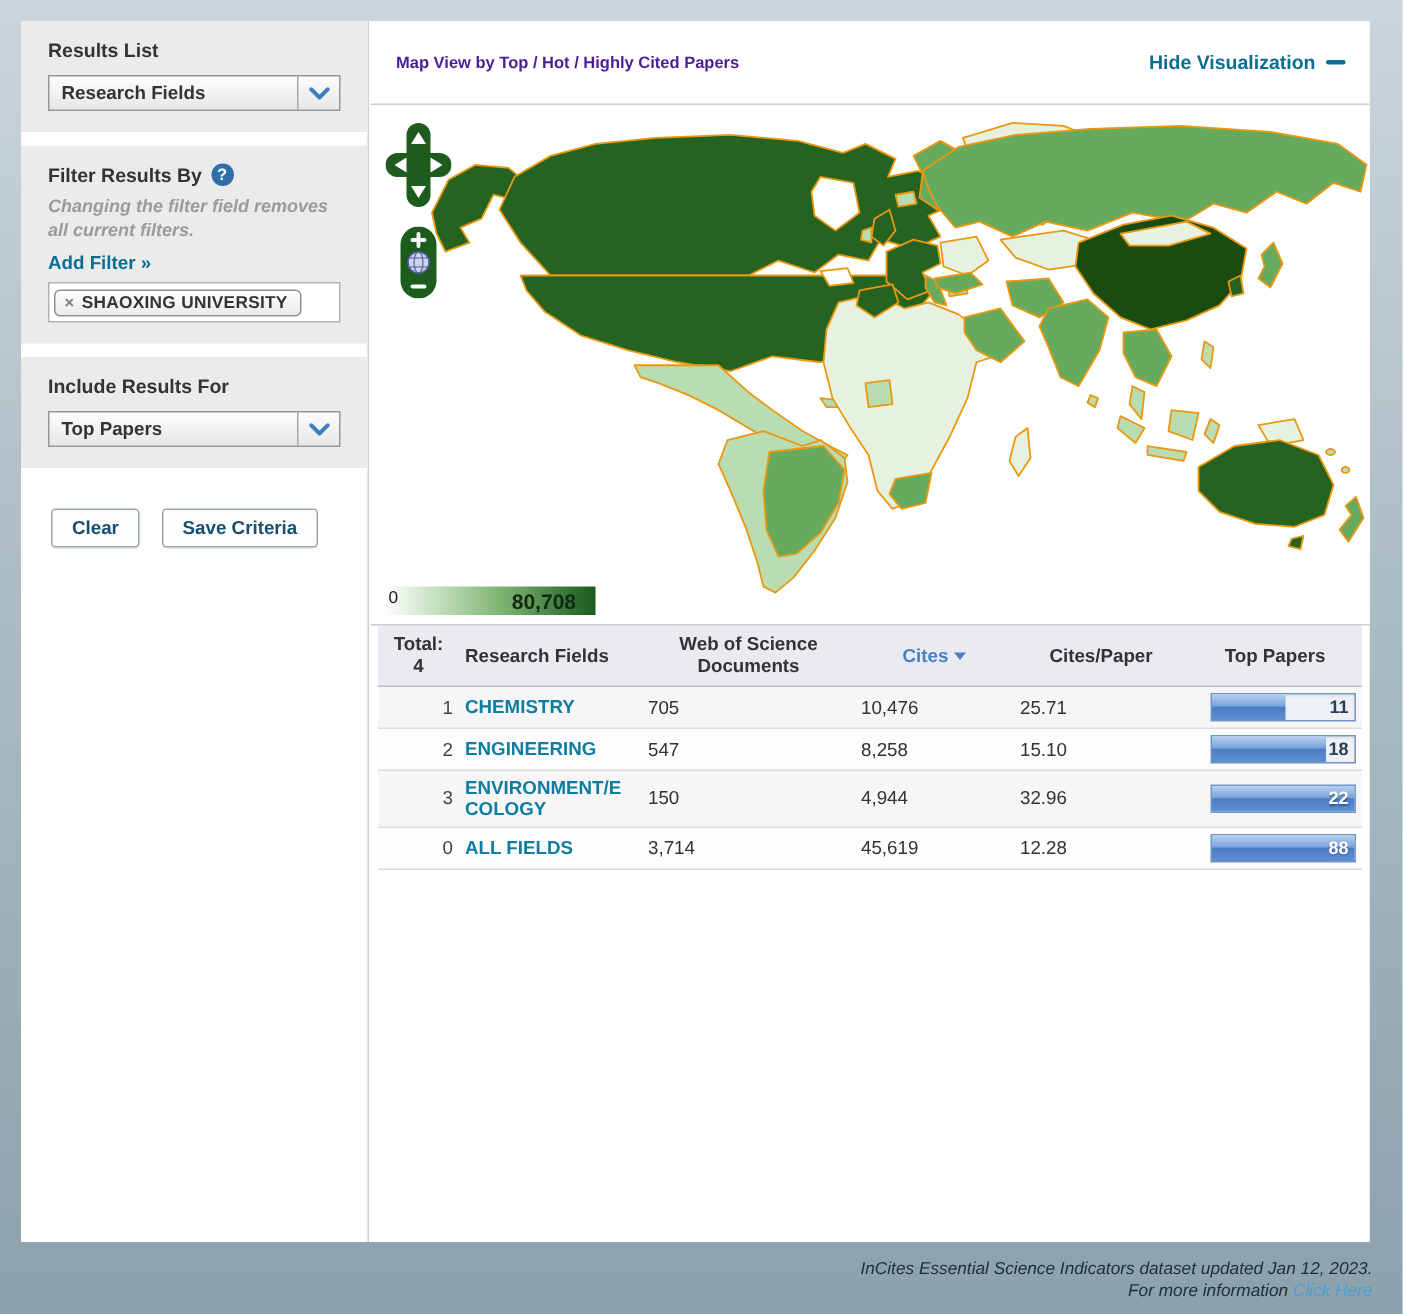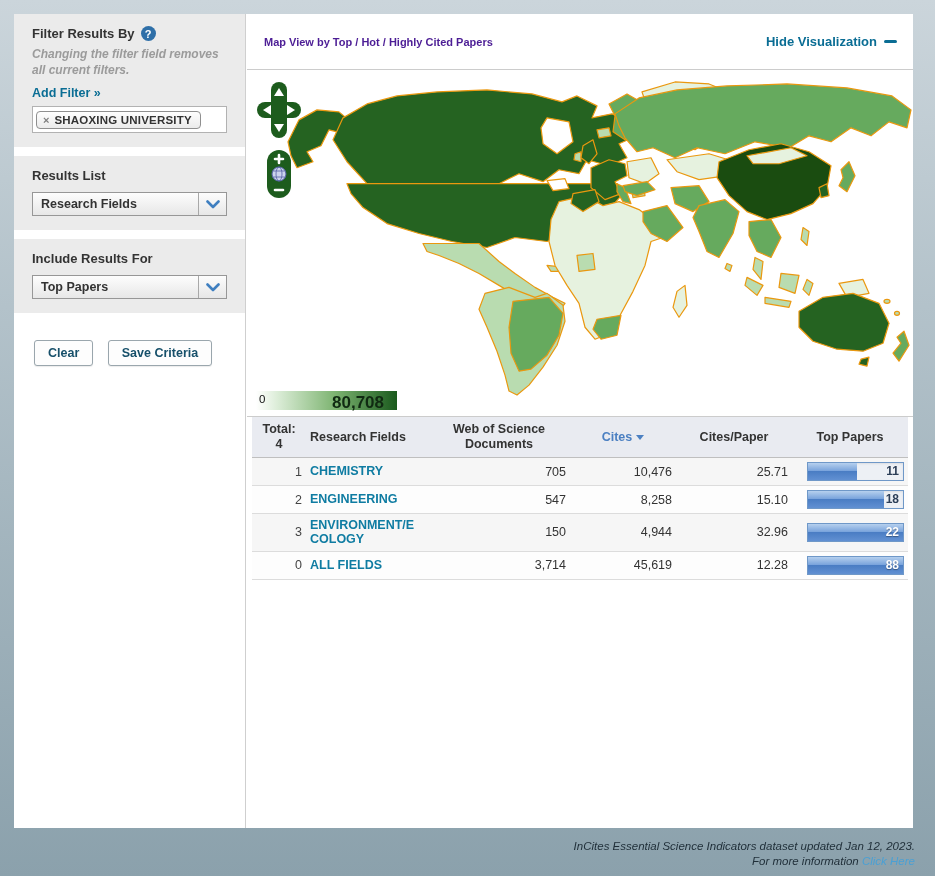--- a/index.html
+++ b/index.html
@@ -40,21 +40,21 @@
   .map-header .title { font-size:11px; font-weight:bold; color:#4c1d95; }
   .hide-link { font-size:13px; font-weight:bold; color:#0a6d94; cursor:pointer; display:flex; align-items:center; gap:7px; }
   .minus-glyph { display:inline-block; width:13px; height:3px; background:#0a6d94; border-radius:2px; }
 
   .map-region { position:relative; height:347px; border-bottom:1px solid #ccc; background:#fff; }
   .map-svg { position:absolute; inset:0; }
   .map-controls { position:absolute; left:10px; top:12px; }
   .legend { position:absolute; left:9px; bottom:6px; width:141px; height:19px;
     background:linear-gradient(to right,#ffffff,#dcedd8 15%,#7fb573 55%,#1a5a1d 100%); }
   .legend .lmin { position:absolute; left:3px; top:2px; font-size:11.5px; color:#111; }
-  .legend .lmax { position:absolute; right:13px; top:2px; font-size:17px; color:#102a12; font-weight:bold; }
+  .legend .lmax { position:absolute; right:13px; top:2px; font-size:14px; color:#102a12; font-weight:bold; }
 
   .report-header { height:36px; border-bottom:1px solid #c6c6c6; display:flex; align-items:center; justify-content:space-between; padding:0 16px 0 17px; }
   .report-header .title { font-size:13px; font-weight:bold; color:#333; }
   .customize-link { font-size:13px; font-weight:bold; color:#0a6d94; cursor:pointer; }
 
   table.report { border-collapse:collapse; table-layout:fixed; width:656px; margin:0 5px; }
   table.report col.c-rank{width:54px} table.report col.c-field{width:122px} table.report col.c-wos{width:142px}
   table.report col.c-cites{width:106px} table.report col.c-cpp{width:116px} table.report col.c-top{width:116px}
   table.report thead th { background:#e9ebf1; font-size:12.5px; font-weight:bold; color:#333; padding:5px 4px;
     text-align:center; vertical-align:middle; border-bottom:1px solid #bfbfbf; line-height:1.2; }
@@ -63,21 +63,21 @@
   .sort-arrow { display:inline-block; width:0; height:0; border-left:4px solid transparent; border-right:4px solid transparent;
     border-top:5px solid #4c80c2; margin-left:4px; vertical-align:middle; }
   table.report tbody td { font-size:12.5px; padding:4px 4px; border-top:1px solid #dcdcdc; vertical-align:middle; }
   table.report tbody tr:nth-child(odd) { background:#f6f6f6; }
   table.report tbody tr:nth-child(even) { background:#fdfdfd; }
   table.report tbody tr:last-child { border-bottom:1px solid #dcdcdc; }
   td.rank { text-align:right; padding-right:12px; color:#444; }
   td.field { padding-left:4px; }
   .field-link { color:#0f7ca2; font-weight:bold; text-decoration:none; cursor:pointer; display:inline-block;
     max-width:106px; word-break:break-all; line-height:1.15; }
-  td.num { text-align:right; }
+  td.num { text-align:left; }
   td.wos { padding-right:14px; } td.cites { padding-right:18px; } td.cpp { padding-right:26px; }
   td.bar-cell { padding-right:1px; }
   .bar { position:relative; width:97px; height:19px; border:1px solid #6f98c8; background:#edf0f5; margin-left:auto;
     box-shadow:inset 0 1px 2px rgba(0,0,0,0.08); }
   .bar-fill { position:absolute; left:0; top:0; bottom:0; width:0;
     background:linear-gradient(#b6d0ee 0%, #7aa4dc 45%, #4a7dc4 50%, #6190d2 100%); }
   .bar-value { position:absolute; right:4px; top:1px; font-size:12px; font-weight:bold; color:#2c3e57; }
   .bar-value.on-fill { color:#fff; text-shadow:0 1px 1px rgba(0,0,0,0.35);margin-left:33px; }
 
   
@@ -90,42 +90,42 @@
   .water { fill:#ffffff; stroke:#ea980f; stroke-width:1; }
 </style>
 </head>
 <body>
 
 <div class="page">
   <div class="card">
 
     <aside class="sidebar">
       <section class="panel">
-        <div class="heading-row">
-          <h2>Filter Results By</h2>
-          <span class="help-icon">?</span>
-        </div>
-        <p class="filter-note">Changing the filter field removes all current filters.</p>
-        <a class="add-filter">Add Filter »</a>
-        <div class="tagbox">
-          <span class="tag">
-            <span class="x">×</span>
-            <span class="tag-label">SHAOXING UNIVERSITY</span>
-          </span>
-        </div>
-      </section>
-
-      <section class="panel">
         <h2>Results List</h2>
         <div class="selectbox">
           <span class="sel-label">Research Fields</span>
           <span class="sel-chevron">
             <svg width="14" height="9" viewBox="0 0 14 9">
                 <path d="M1.5,1.5 L7,7 L12.5,1.5" stroke="#3f7fc0" stroke-width="2.6" fill="none" stroke-linecap="round" stroke-linejoin="round"></path>
               </svg>
+          </span>
+        </div>
+      </section>
+
+      <section class="panel">
+        <div class="heading-row">
+          <h2>Filter Results By</h2>
+          <span class="help-icon">?</span>
+        </div>
+        <p class="filter-note">Changing the filter field removes all current filters.</p>
+        <a class="add-filter">Add Filter »</a>
+        <div class="tagbox">
+          <span class="tag">
+            <span class="x">×</span>
+            <span class="tag-label">SHAOXING UNIVERSITY</span>
           </span>
         </div>
       </section>
 
       <section class="panel">
         <h2>Include Results For</h2>
         <div class="selectbox">
           <span class="sel-label">Top Papers</span>
           <span class="sel-chevron">
             <svg width="14" height="9" viewBox="0 0 14 9">

